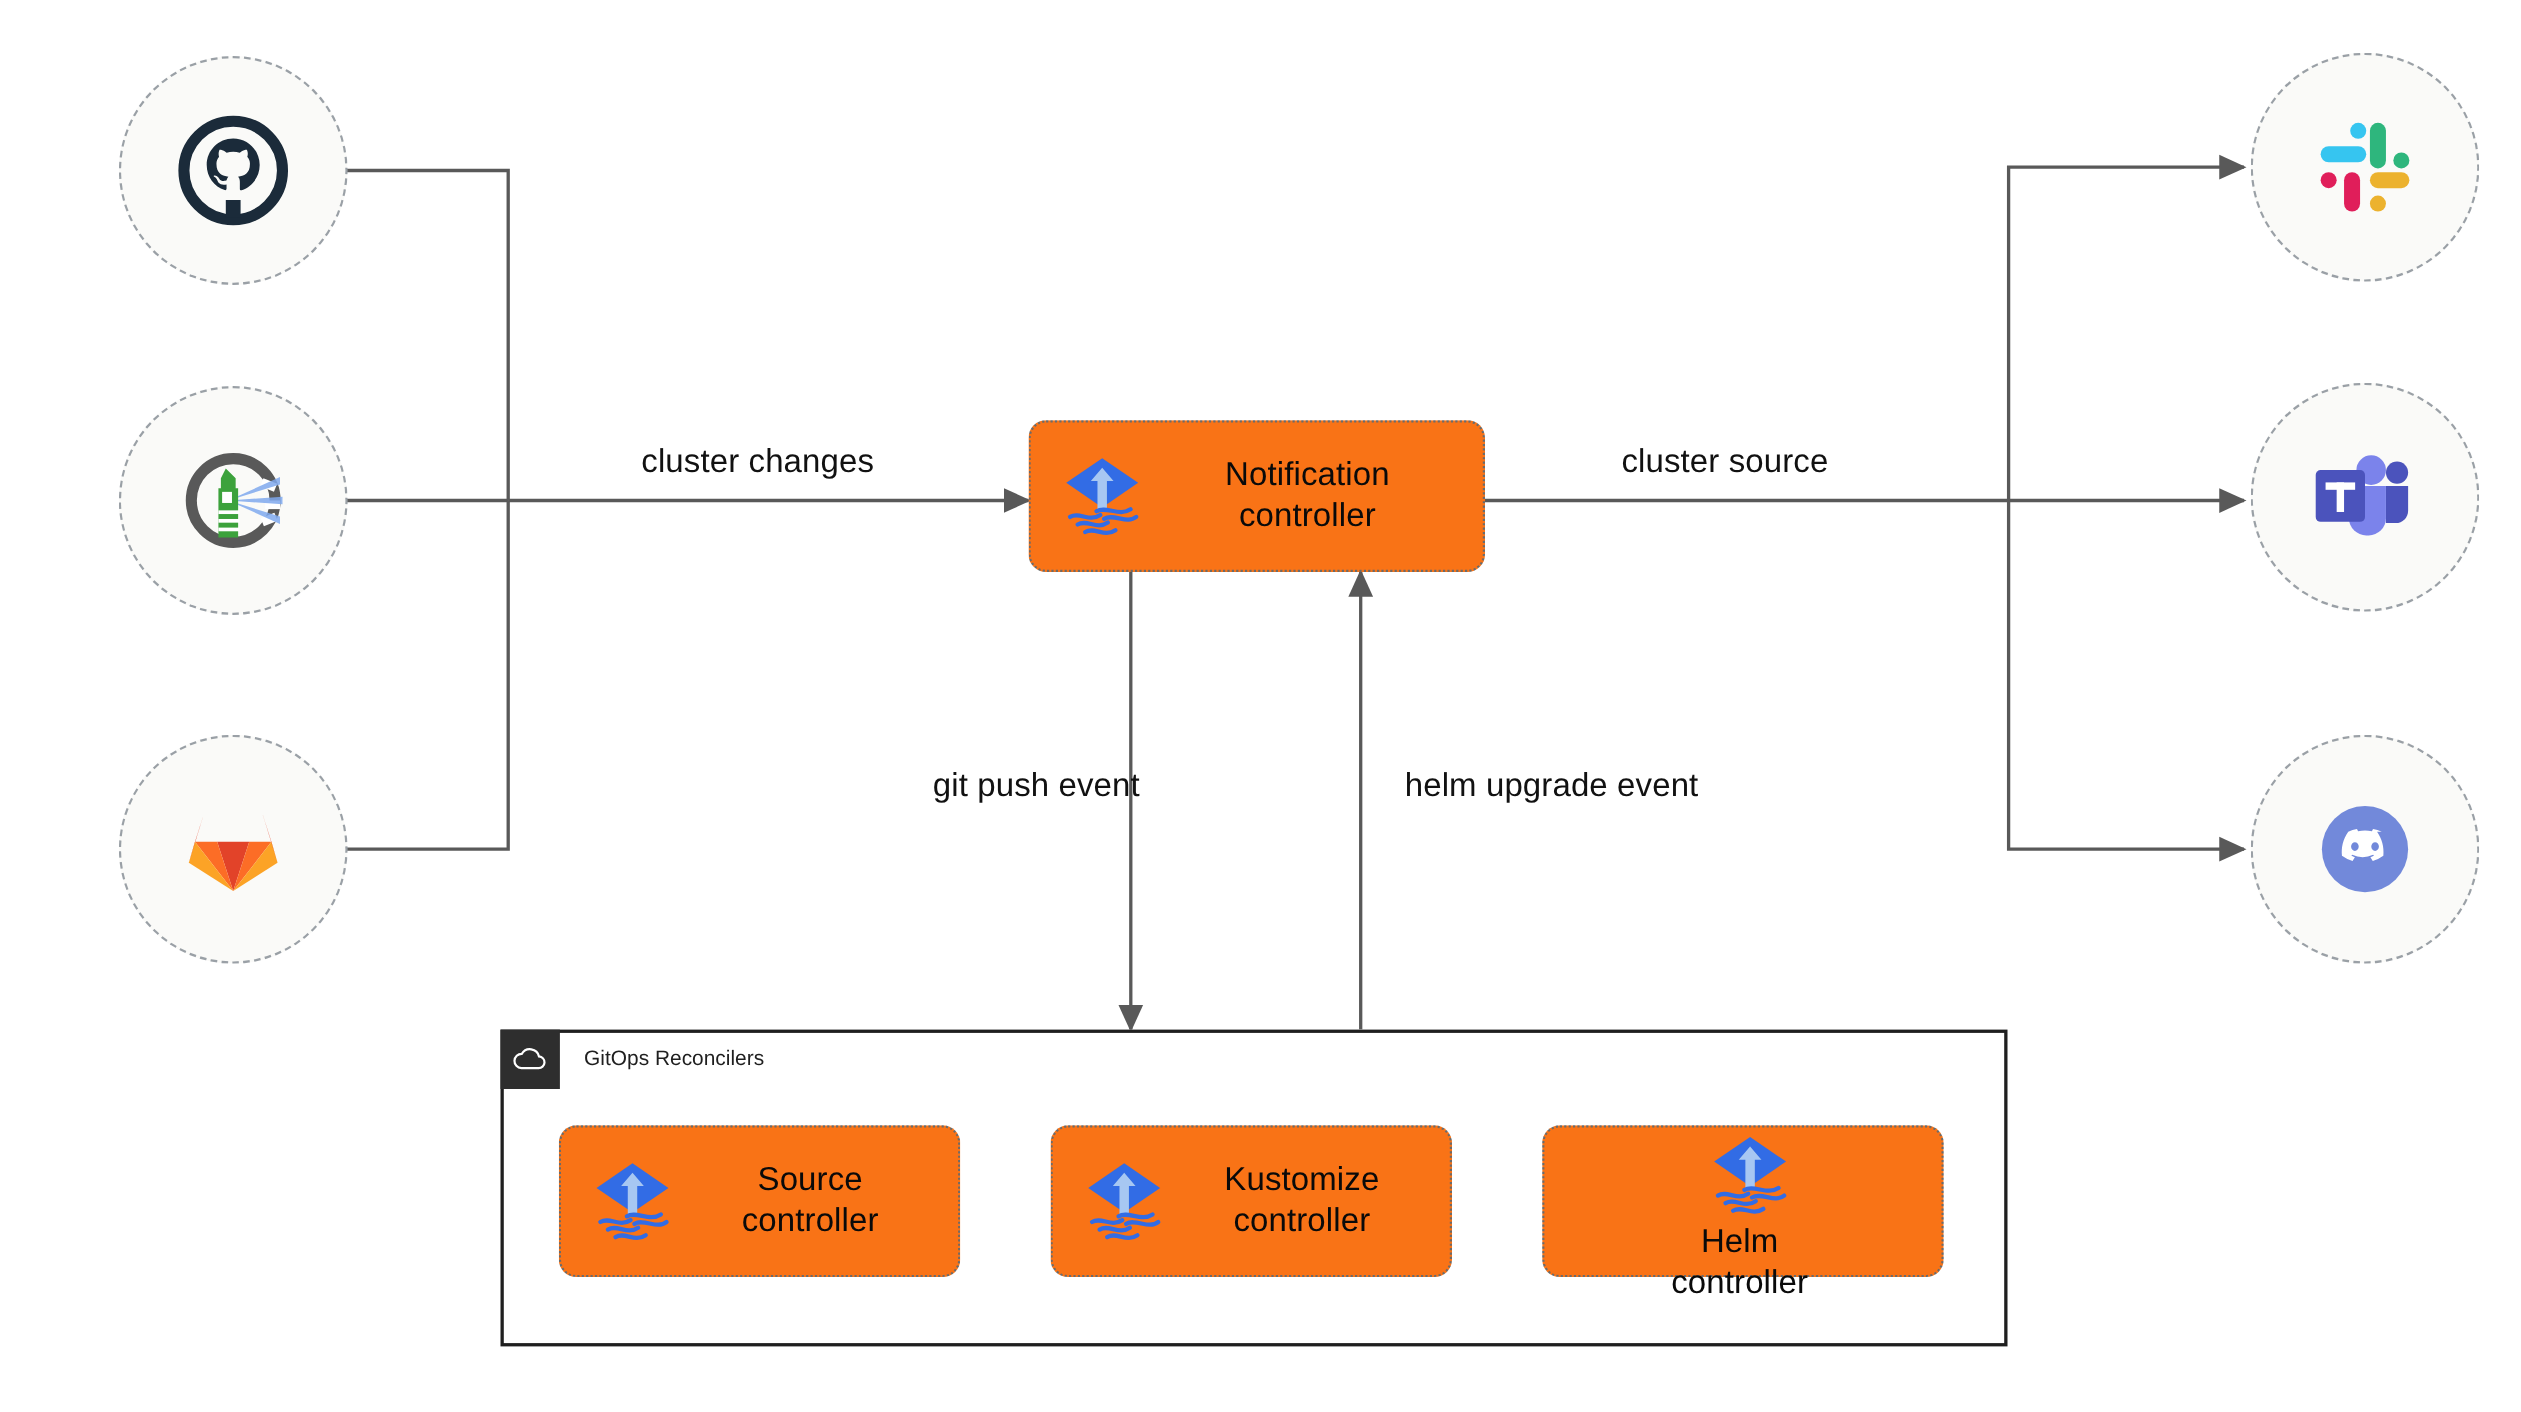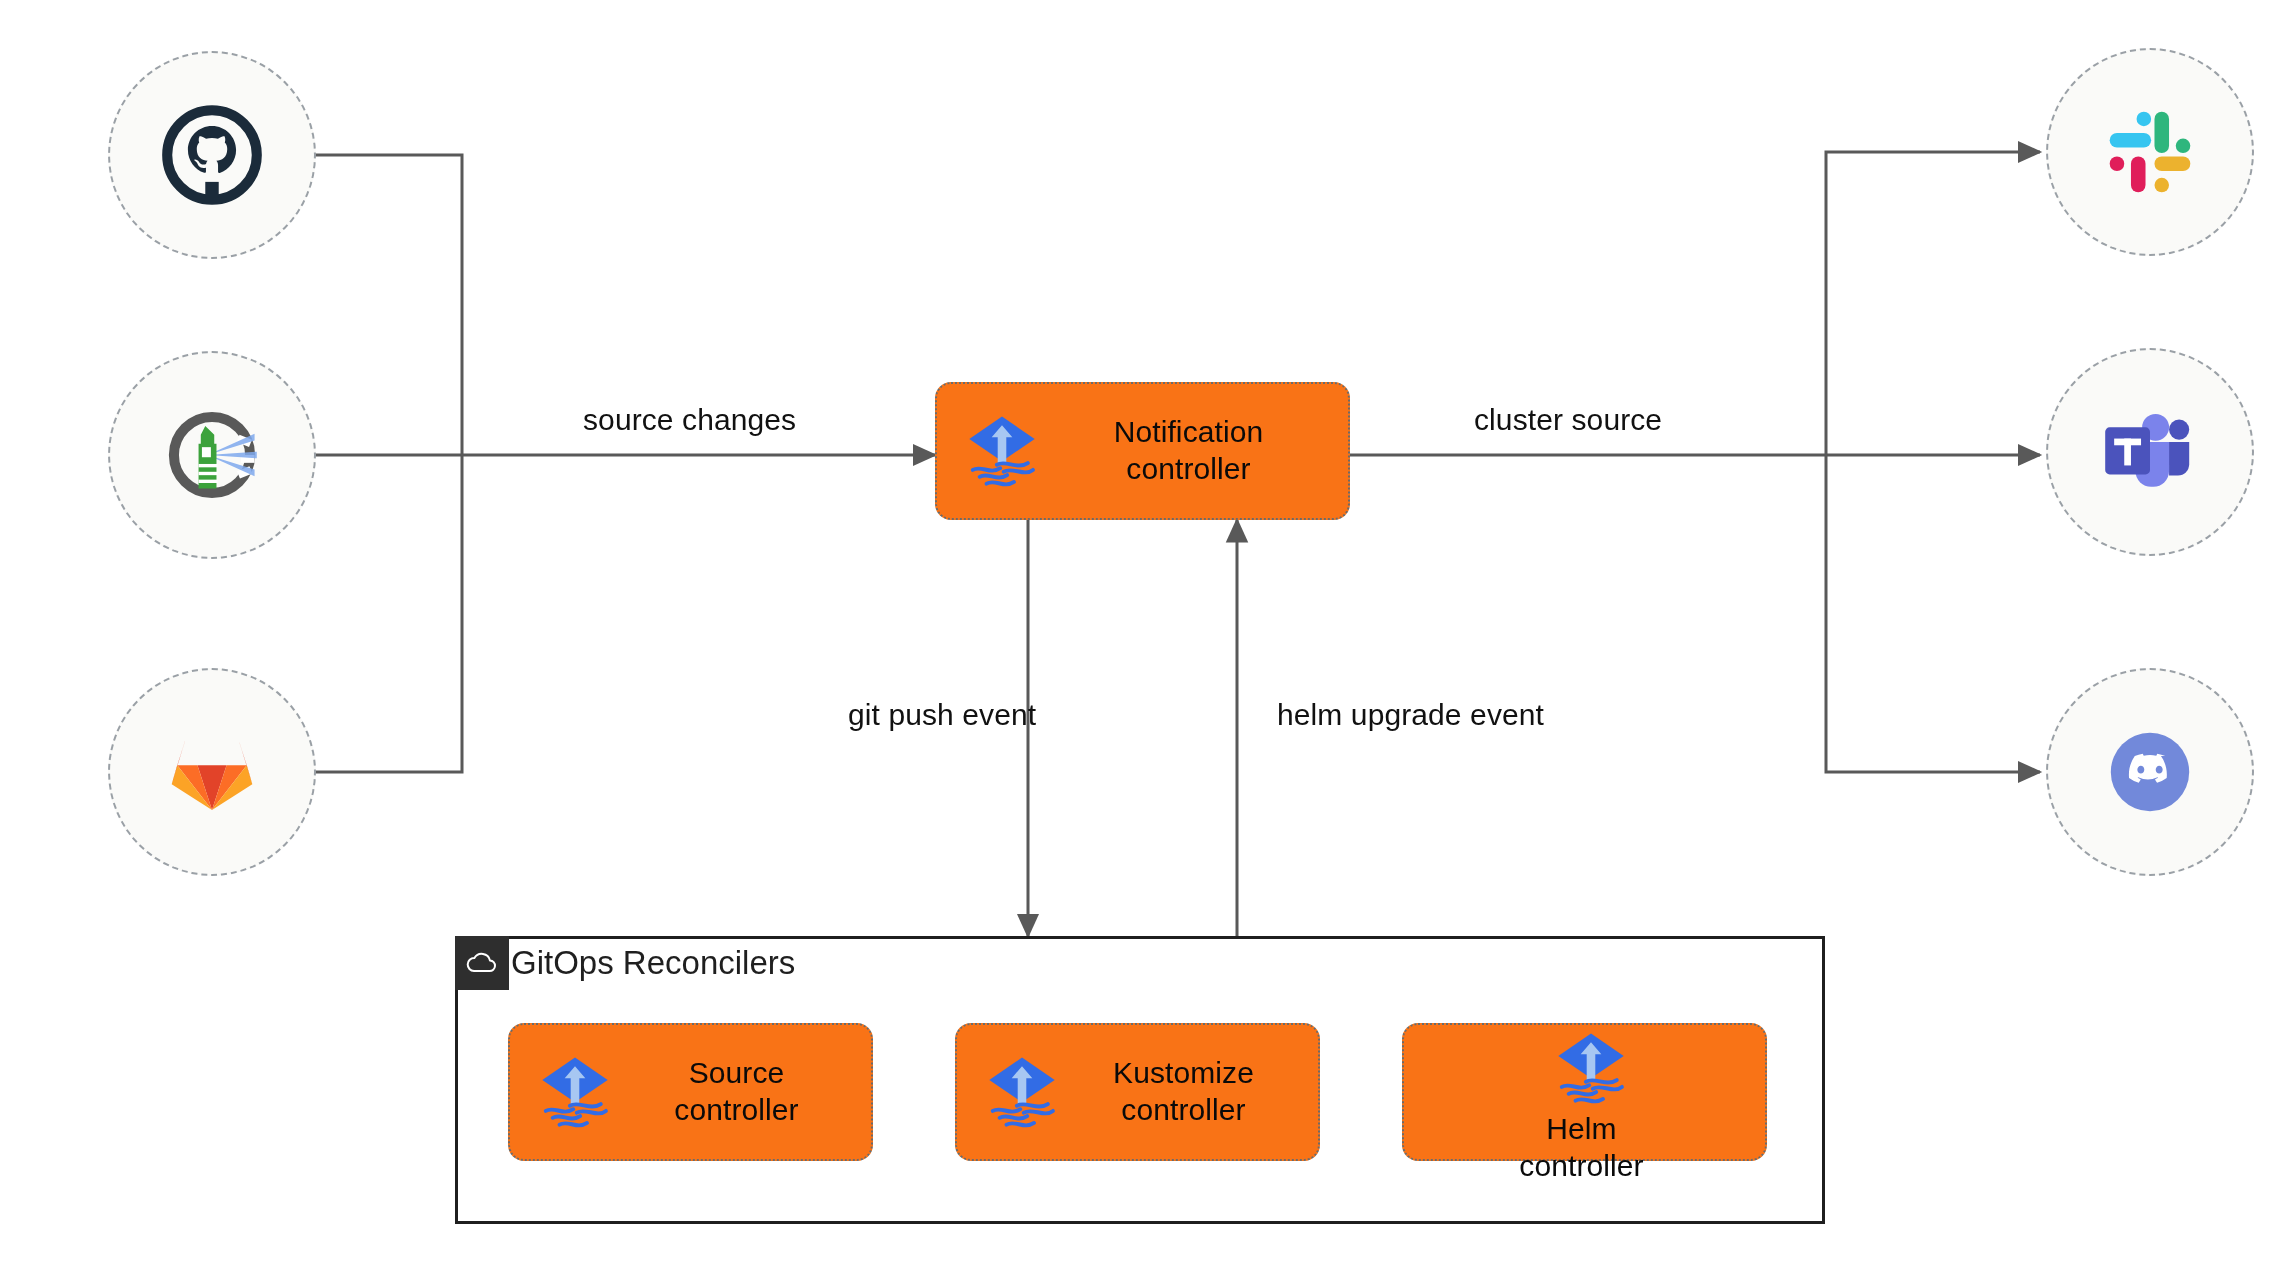--- a/index.html
+++ b/index.html
@@ -97,23 +97,23 @@
   #group-icon-tile {
     width: 54px;
     height: 54px;
     background: #2e2e2e;
     display: flex;
     align-items: center;
     justify-content: center;
     flex: 0 0 auto;
   }
   #group-title {
-    font-size: 33px;
+    font-size: 19px;
     color: #1f1f1f;
-    margin-left: 2px;
+    margin-left: 22px;
     white-space: nowrap;
   }
 
   
   .edge-label {
     position: absolute;
     font-size: 30px;
     color: #111111;
     white-space: nowrap;
     letter-spacing: 0.1px;
@@ -310,18 +310,18 @@
         <path d="M44 66 C54 60, 68 72, 80 64"></path>
         <path d="M52 74 C62 68, 76 80, 86 72"></path>
       </g>
     </svg>
     <div class="ctrl-label">
       <span>Helm</span>
       <span class="l2">controller</span>
     </div>
   </div>
 
-  <div class="edge-label" style="left:583px; top:403px;">source changes</div>
+  <div class="edge-label" style="left:583px; top:403px;">cluster changes</div>
   <div class="edge-label" style="left:1474px; top:403px;">cluster source</div>
   <div class="edge-label" style="left:848px; top:698px;">git push event</div>
   <div class="edge-label" style="left:1277px; top:698px;">helm upgrade event</div>
 
 </div>
 
 </body></html>

